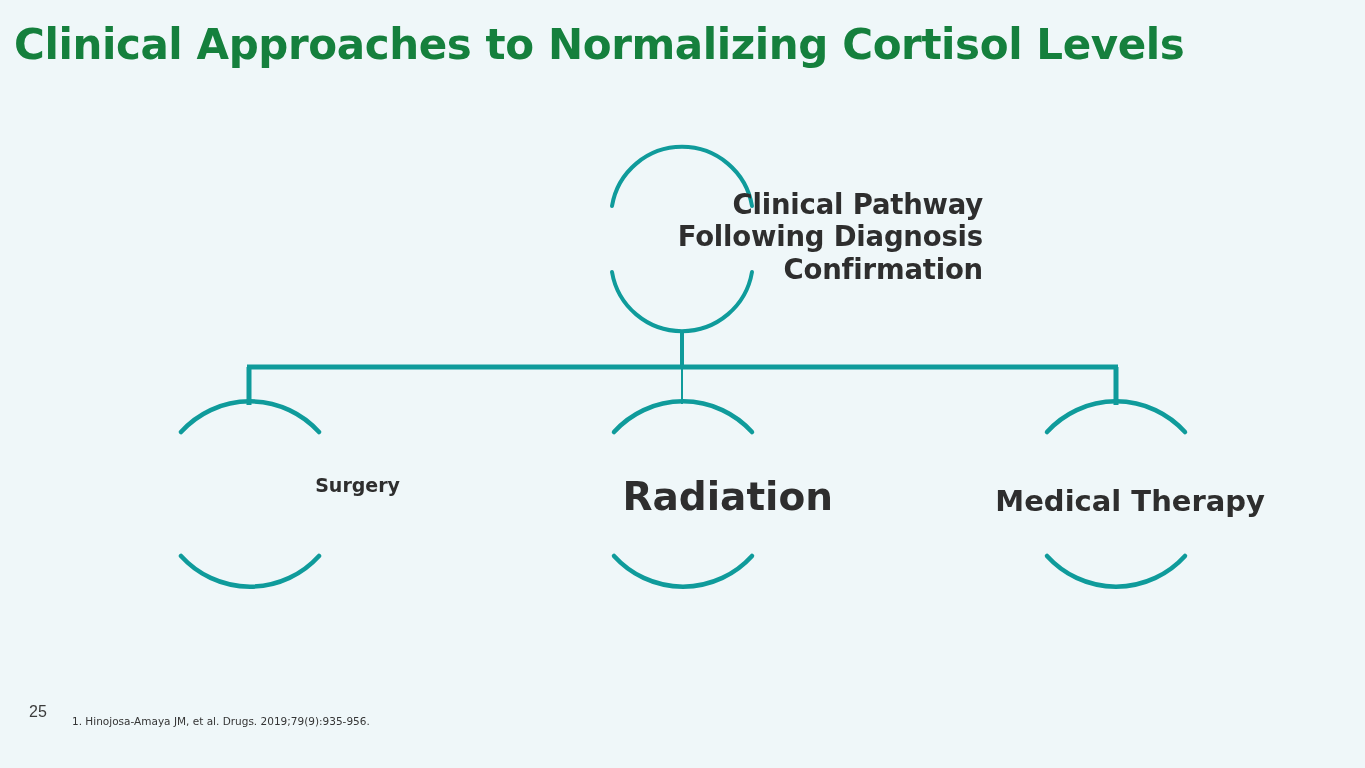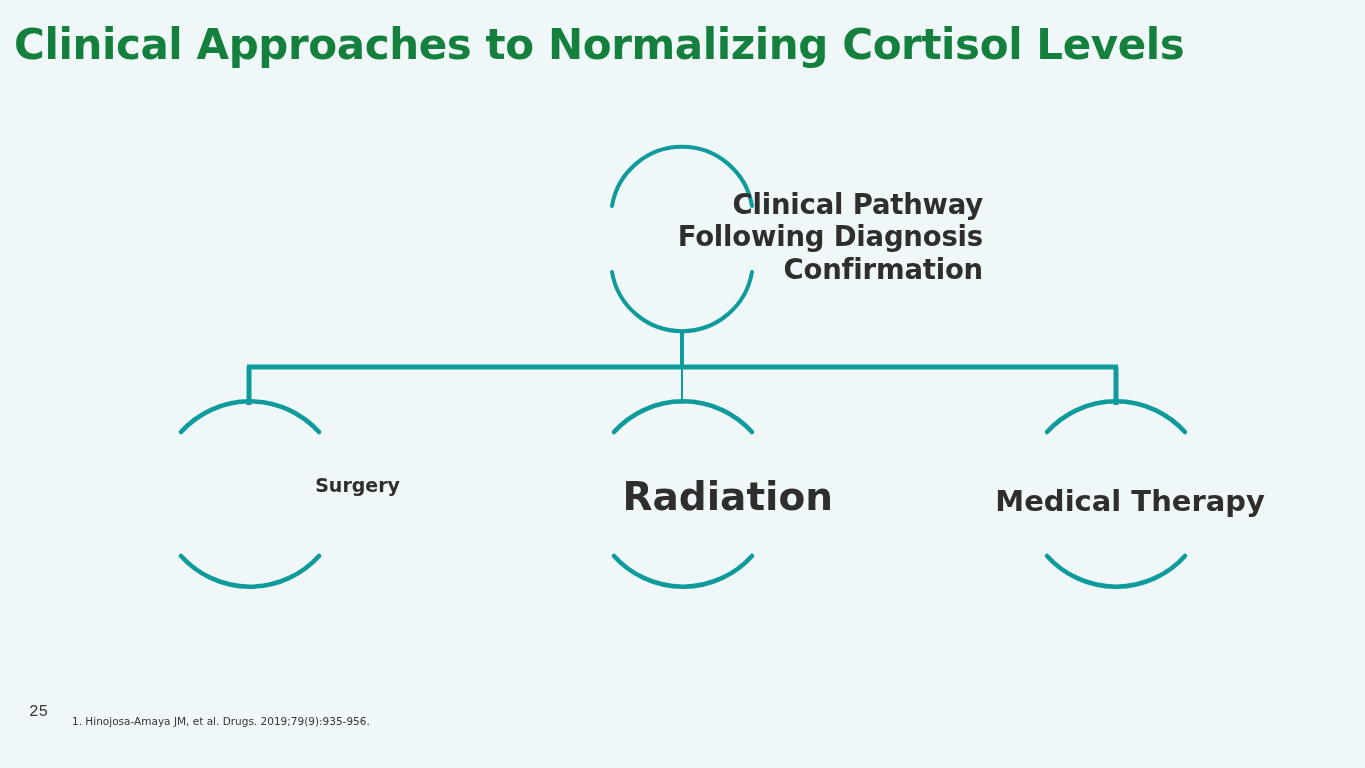--- a/index.html
+++ b/index.html
@@ -74,21 +74,21 @@
     width: 300px;
     font-size: 29px;
     margin-top: 10px;
   }
   #page-number {
     position: absolute;
     left: 29px;
     top: 703px;
     font-size: 16px;
     color: #3b3b3b;
-    font-family: Liberation Mono, monospace;
+    font-family: Liberation Sans, sans-serif;
   }
   #footnote {
     position: absolute;
     left: 72px;
     top: 715px;
     font-size: 10.5px;
     color: #353535;
     font-family: "DejaVu Sans", sans-serif;
     white-space: nowrap;
   }

